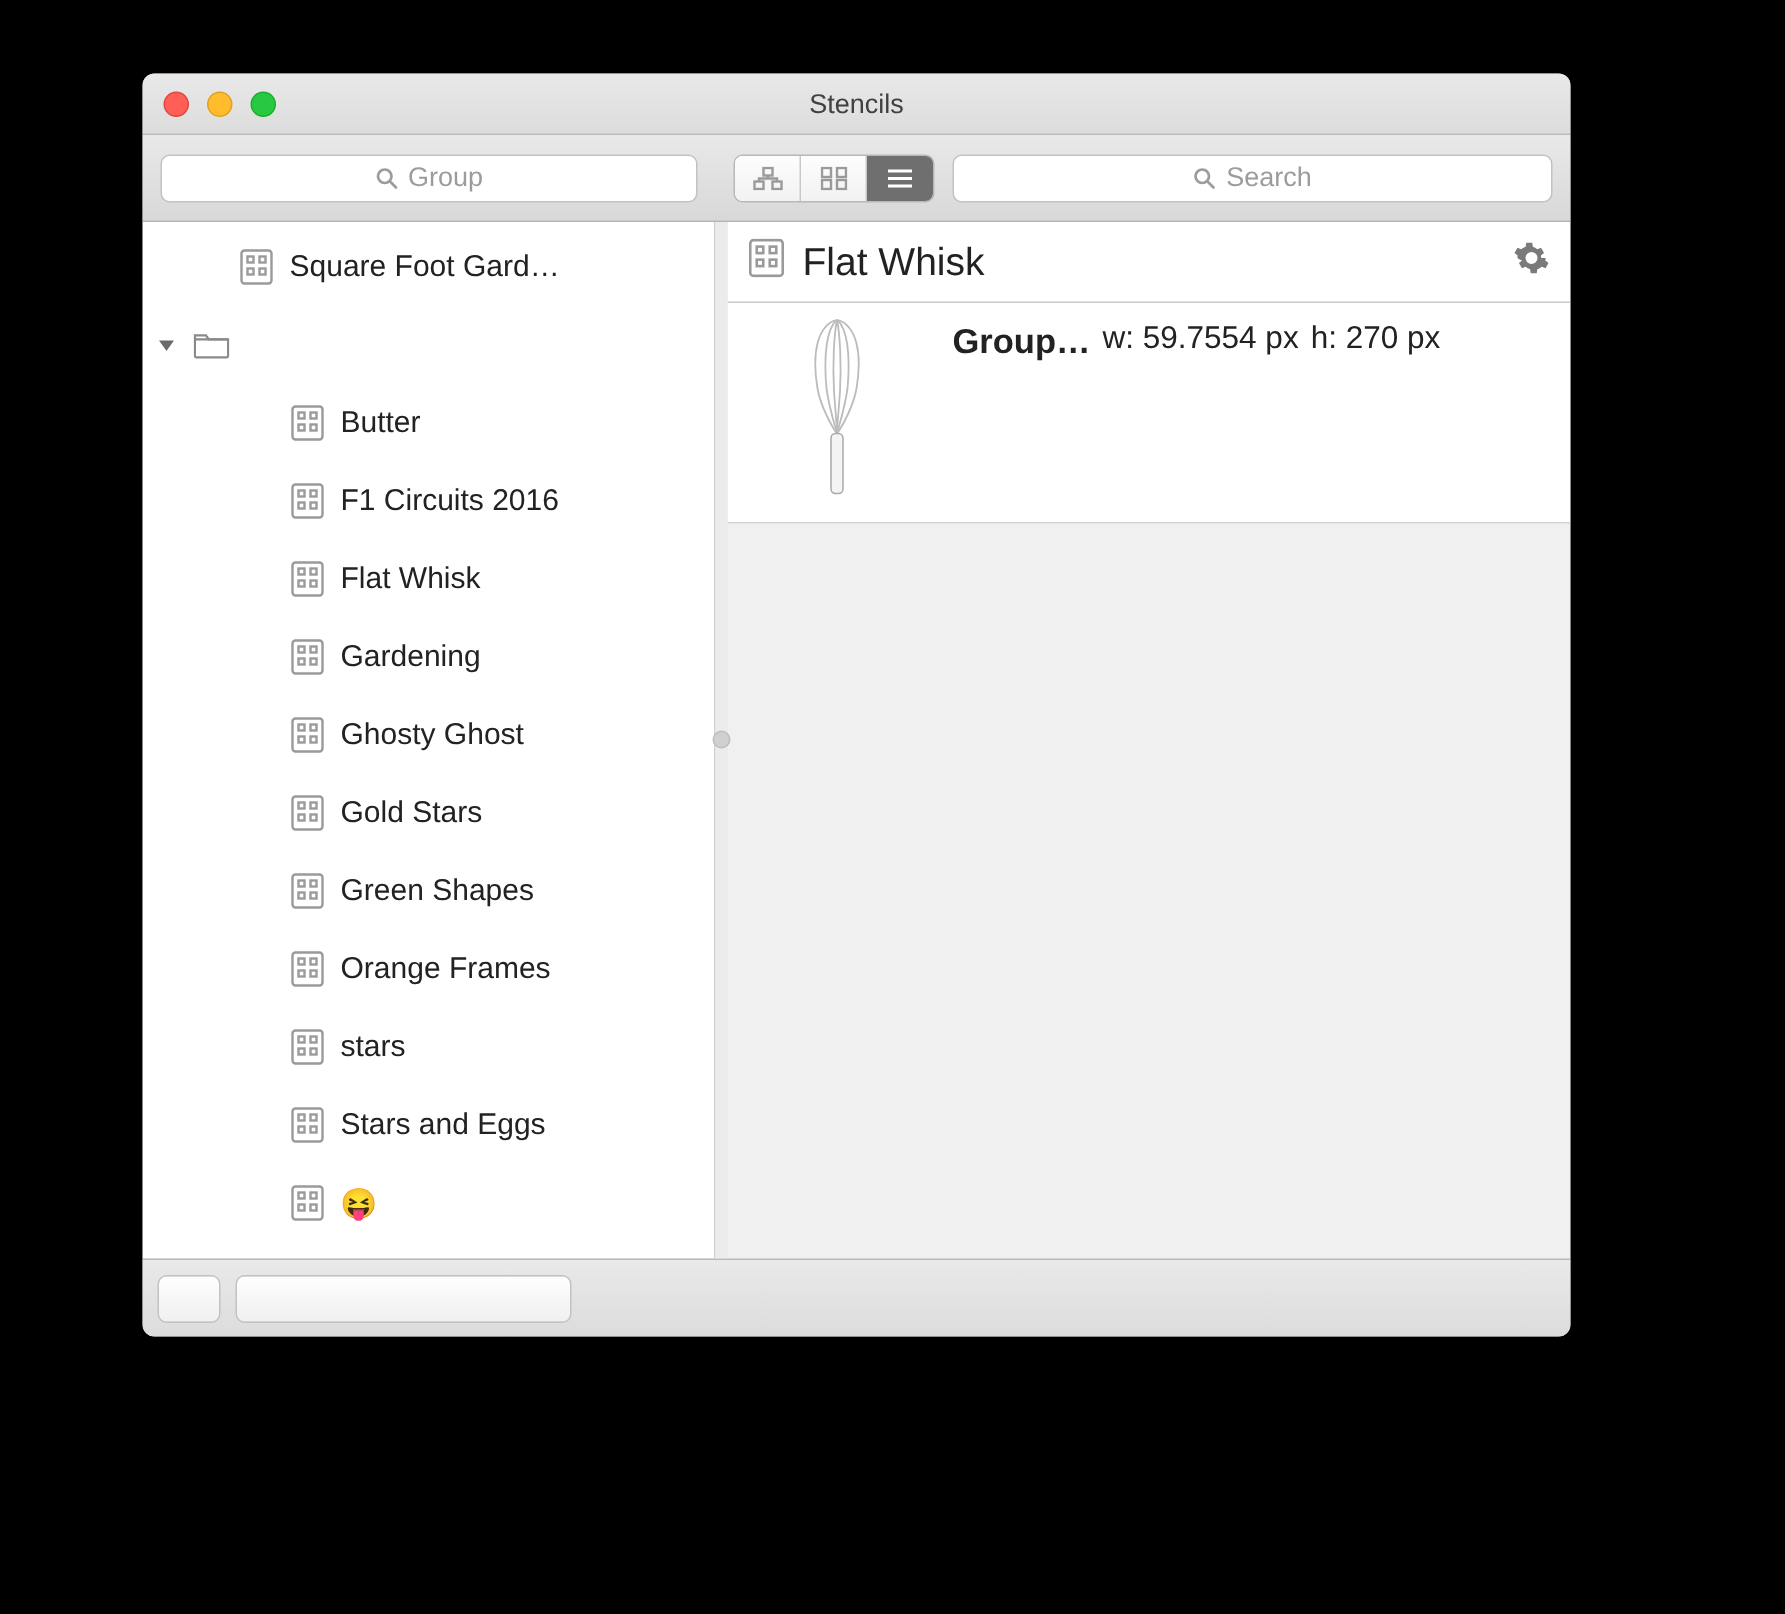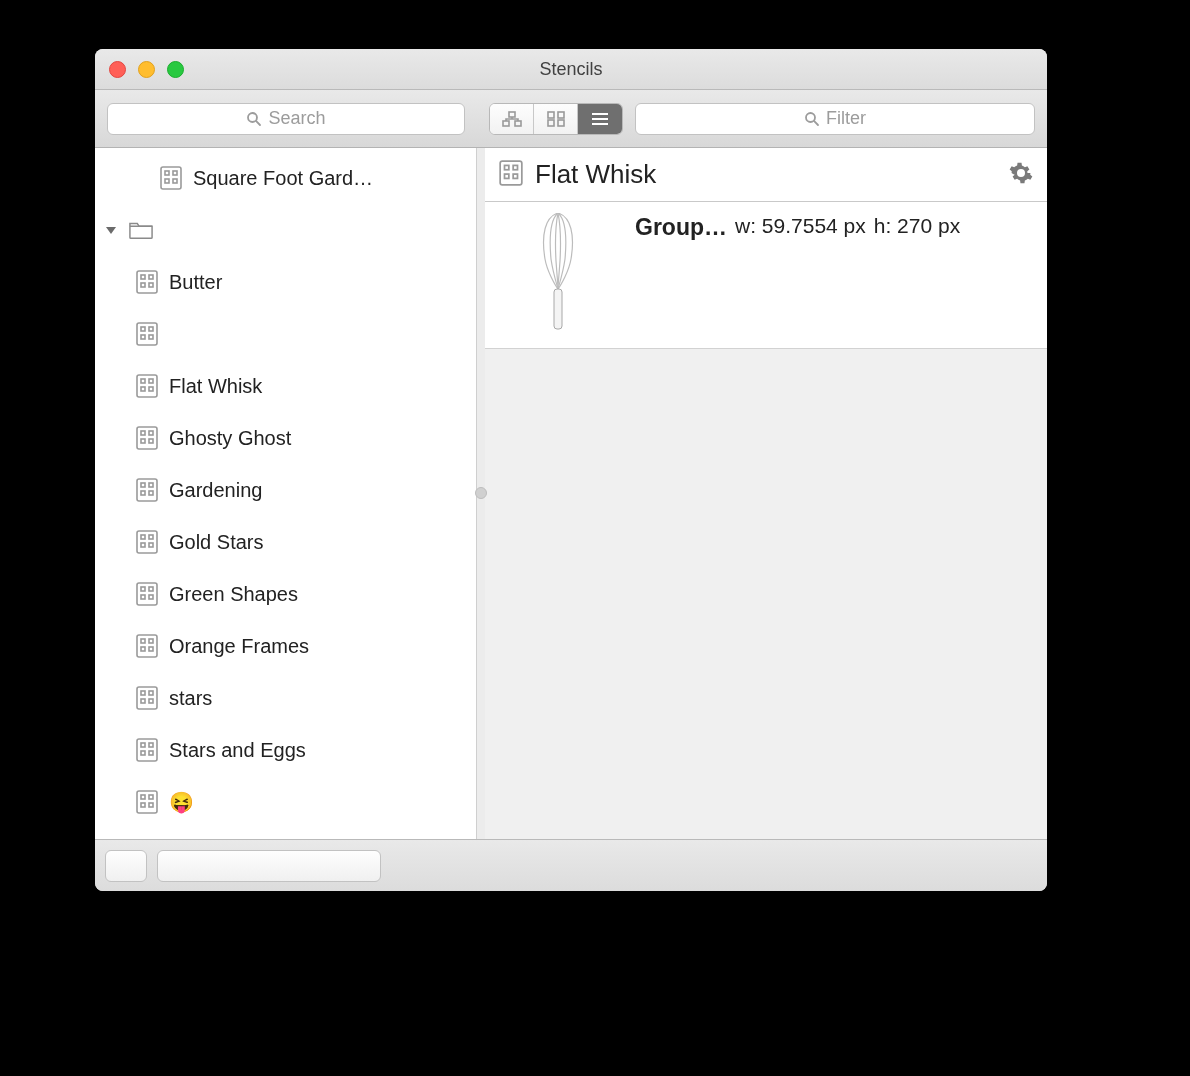--- a/index.html
+++ b/index.html
@@ -115,21 +115,21 @@
     display: flex;
     align-items: center;
     height: 52px;
     padding-left: 10px;
     gap: 10px;
   }
   .row .disclosure { width: 16px; display: inline-flex; justify-content: center; color: #6b6b6b; }
   .row .node-icon { width: 24px; display: inline-flex; justify-content: center; color: #7a7a7a; }
   .row .label { flex: 1; white-space: nowrap; overflow: hidden; text-overflow: ellipsis; padding-right: 10px; }
   .row.level-1 { padding-left: 8px; }
-  .row.level-2 { padding-left: 40px; }
+  .row.level-2 { padding-left: 98px; }
   .row.partial { padding-left: 64px; }
   .divider-v {
     width: 8px;
     background: #ececec;
     position: relative;
   }
   .divider-v .handle {
     position: absolute;
     left: -2px;
     top: 49%;
@@ -218,21 +218,21 @@
 
   <div class="toolbar">
     <div class="left-tb">
       <div class="search-field">
         <span class="mag">
           <svg width="16" height="16" viewBox="0 0 16 16">
               <circle cx="6.5" cy="6.5" r="4.5" fill="none" stroke="#9c9c9c" stroke-width="1.8"></circle>
               <line x1="10.2" y1="10.2" x2="14" y2="14" stroke="#9c9c9c" stroke-width="1.8" stroke-linecap="round"></line>
             </svg>
         </span>
-        <span>Search</span>
+        <span>Group</span>
       </div>
     </div>
     <div class="right-tb">
       <div class="seg-control">
         <div class="seg">
           <span>
             <svg width="20" height="16" viewBox="0 0 20 16">
                 <rect x="7" y="1" width="6" height="5" class="grid-icon"></rect>
                 <rect x="1" y="10" width="6" height="5" class="grid-icon"></rect>
                 <rect x="13" y="10" width="6" height="5" class="grid-icon"></rect>
@@ -260,21 +260,21 @@
           </span>
         </div>
       </div>
       <div class="search-field">
         <span class="mag">
           <svg width="16" height="16" viewBox="0 0 16 16">
               <circle cx="6.5" cy="6.5" r="4.5" fill="none" stroke="#9c9c9c" stroke-width="1.8"></circle>
               <line x1="10.2" y1="10.2" x2="14" y2="14" stroke="#9c9c9c" stroke-width="1.8" stroke-linecap="round"></line>
             </svg>
         </span>
-        <span>Filter</span>
+        <span>Search</span>
       </div>
     </div>
   </div>
 
   <div class="body">
 
     <div class="sidebar">
       <div class="tree">
 
         <div class="row partial">
@@ -319,20 +319,21 @@
         <div class="row level-2">
           <span class="node-icon">
               <svg width="22" height="24" viewBox="0 0 22 24">
                 <rect x="1" y="1" width="20" height="22" rx="2" class="grid-icon"></rect>
                 <rect x="5" y="5" width="4" height="4" class="grid-icon"></rect>
                 <rect x="13" y="5" width="4" height="4" class="grid-icon"></rect>
                 <rect x="5" y="13" width="4" height="4" class="grid-icon"></rect>
                 <rect x="13" y="13" width="4" height="4" class="grid-icon"></rect>
               </svg>
             </span>
+          <span class="label">F1 Circuits 2016</span>
         </div>
         <div class="row level-2">
           <span class="node-icon">
               <svg width="22" height="24" viewBox="0 0 22 24">
                 <rect x="1" y="1" width="20" height="22" rx="2" class="grid-icon"></rect>
                 <rect x="5" y="5" width="4" height="4" class="grid-icon"></rect>
                 <rect x="13" y="5" width="4" height="4" class="grid-icon"></rect>
                 <rect x="5" y="13" width="4" height="4" class="grid-icon"></rect>
                 <rect x="13" y="13" width="4" height="4" class="grid-icon"></rect>
               </svg>
@@ -342,33 +343,33 @@
         <div class="row level-2">
           <span class="node-icon">
               <svg width="22" height="24" viewBox="0 0 22 24">
                 <rect x="1" y="1" width="20" height="22" rx="2" class="grid-icon"></rect>
                 <rect x="5" y="5" width="4" height="4" class="grid-icon"></rect>
                 <rect x="13" y="5" width="4" height="4" class="grid-icon"></rect>
                 <rect x="5" y="13" width="4" height="4" class="grid-icon"></rect>
                 <rect x="13" y="13" width="4" height="4" class="grid-icon"></rect>
               </svg>
             </span>
+          <span class="label">Gardening</span>
+        </div>
+        <div class="row level-2">
+          <span class="node-icon">
+              <svg width="22" height="24" viewBox="0 0 22 24">
+                <rect x="1" y="1" width="20" height="22" rx="2" class="grid-icon"></rect>
+                <rect x="5" y="5" width="4" height="4" class="grid-icon"></rect>
+                <rect x="13" y="5" width="4" height="4" class="grid-icon"></rect>
+                <rect x="5" y="13" width="4" height="4" class="grid-icon"></rect>
+                <rect x="13" y="13" width="4" height="4" class="grid-icon"></rect>
+              </svg>
+            </span>
           <span class="label">Ghosty Ghost</span>
-        </div>
-        <div class="row level-2">
-          <span class="node-icon">
-              <svg width="22" height="24" viewBox="0 0 22 24">
-                <rect x="1" y="1" width="20" height="22" rx="2" class="grid-icon"></rect>
-                <rect x="5" y="5" width="4" height="4" class="grid-icon"></rect>
-                <rect x="13" y="5" width="4" height="4" class="grid-icon"></rect>
-                <rect x="5" y="13" width="4" height="4" class="grid-icon"></rect>
-                <rect x="13" y="13" width="4" height="4" class="grid-icon"></rect>
-              </svg>
-            </span>
-          <span class="label">Gardening</span>
         </div>
         <div class="row level-2">
           <span class="node-icon">
               <svg width="22" height="24" viewBox="0 0 22 24">
                 <rect x="1" y="1" width="20" height="22" rx="2" class="grid-icon"></rect>
                 <rect x="5" y="5" width="4" height="4" class="grid-icon"></rect>
                 <rect x="13" y="5" width="4" height="4" class="grid-icon"></rect>
                 <rect x="5" y="13" width="4" height="4" class="grid-icon"></rect>
                 <rect x="13" y="13" width="4" height="4" class="grid-icon"></rect>
               </svg>

